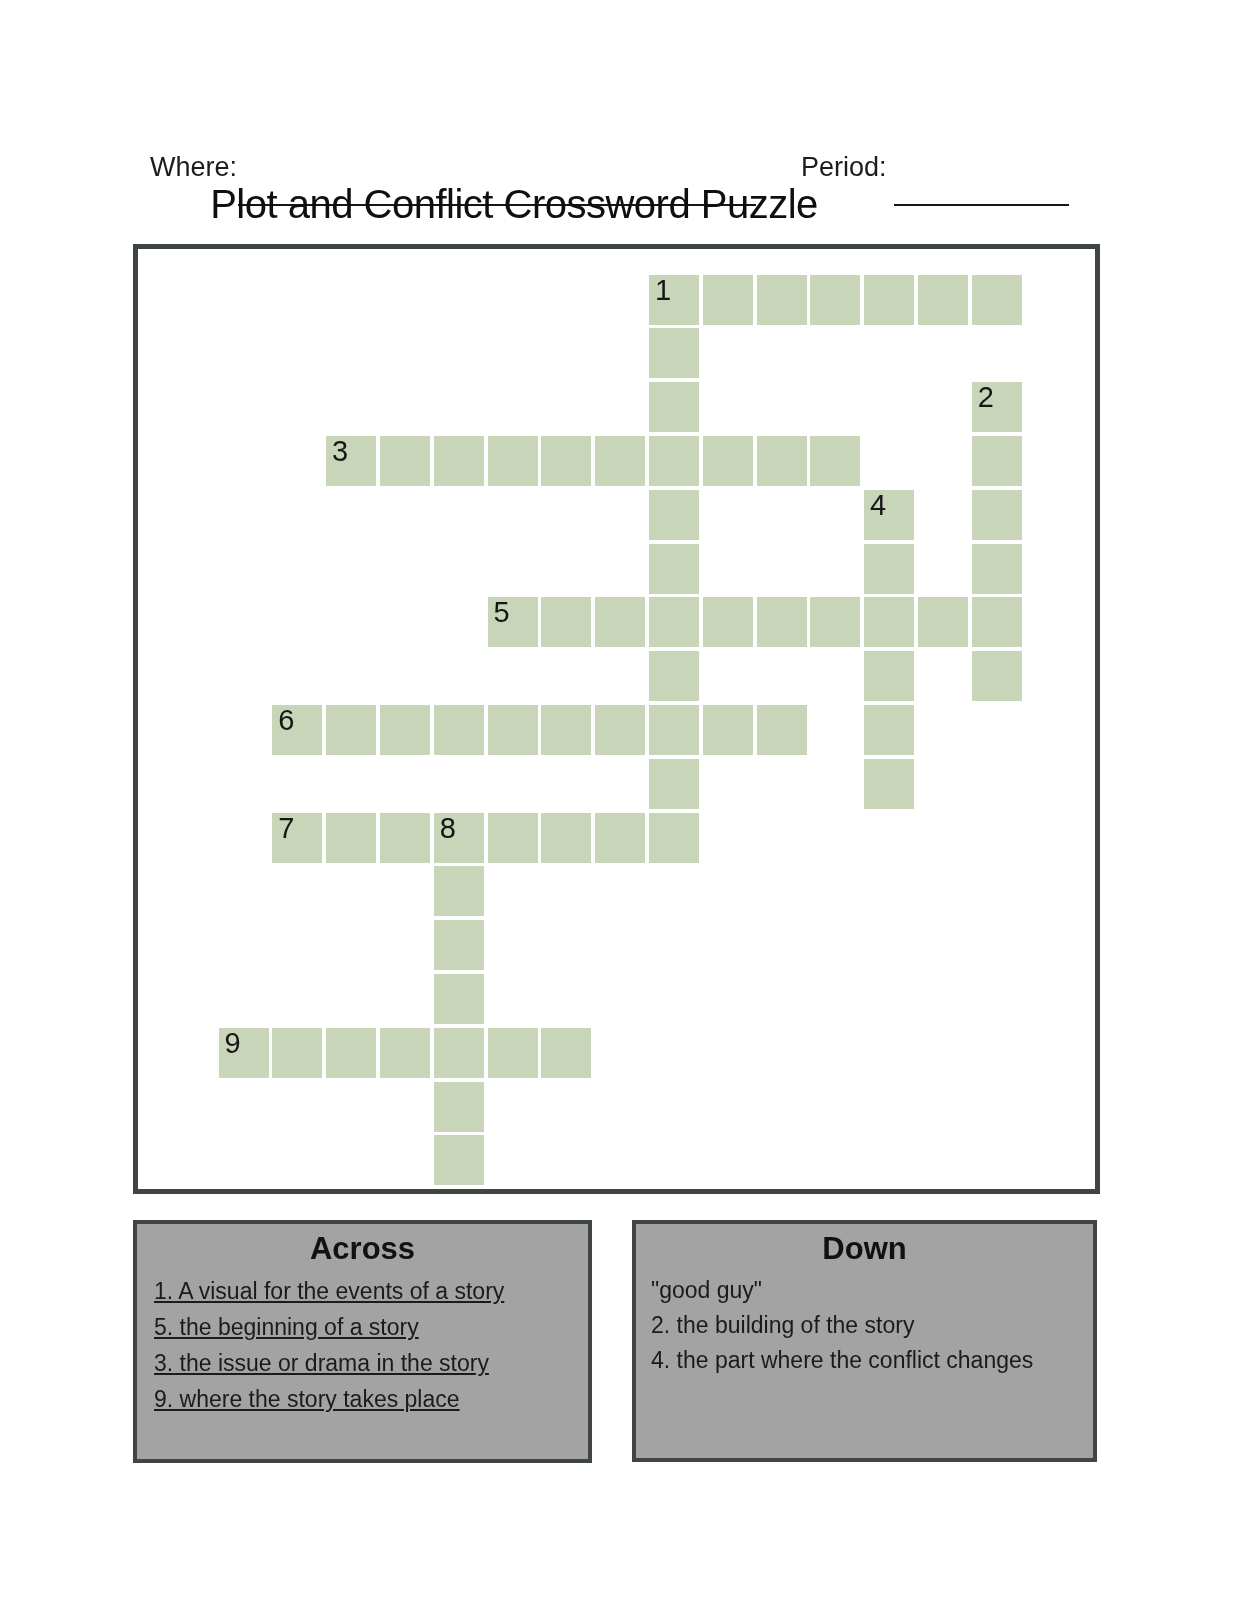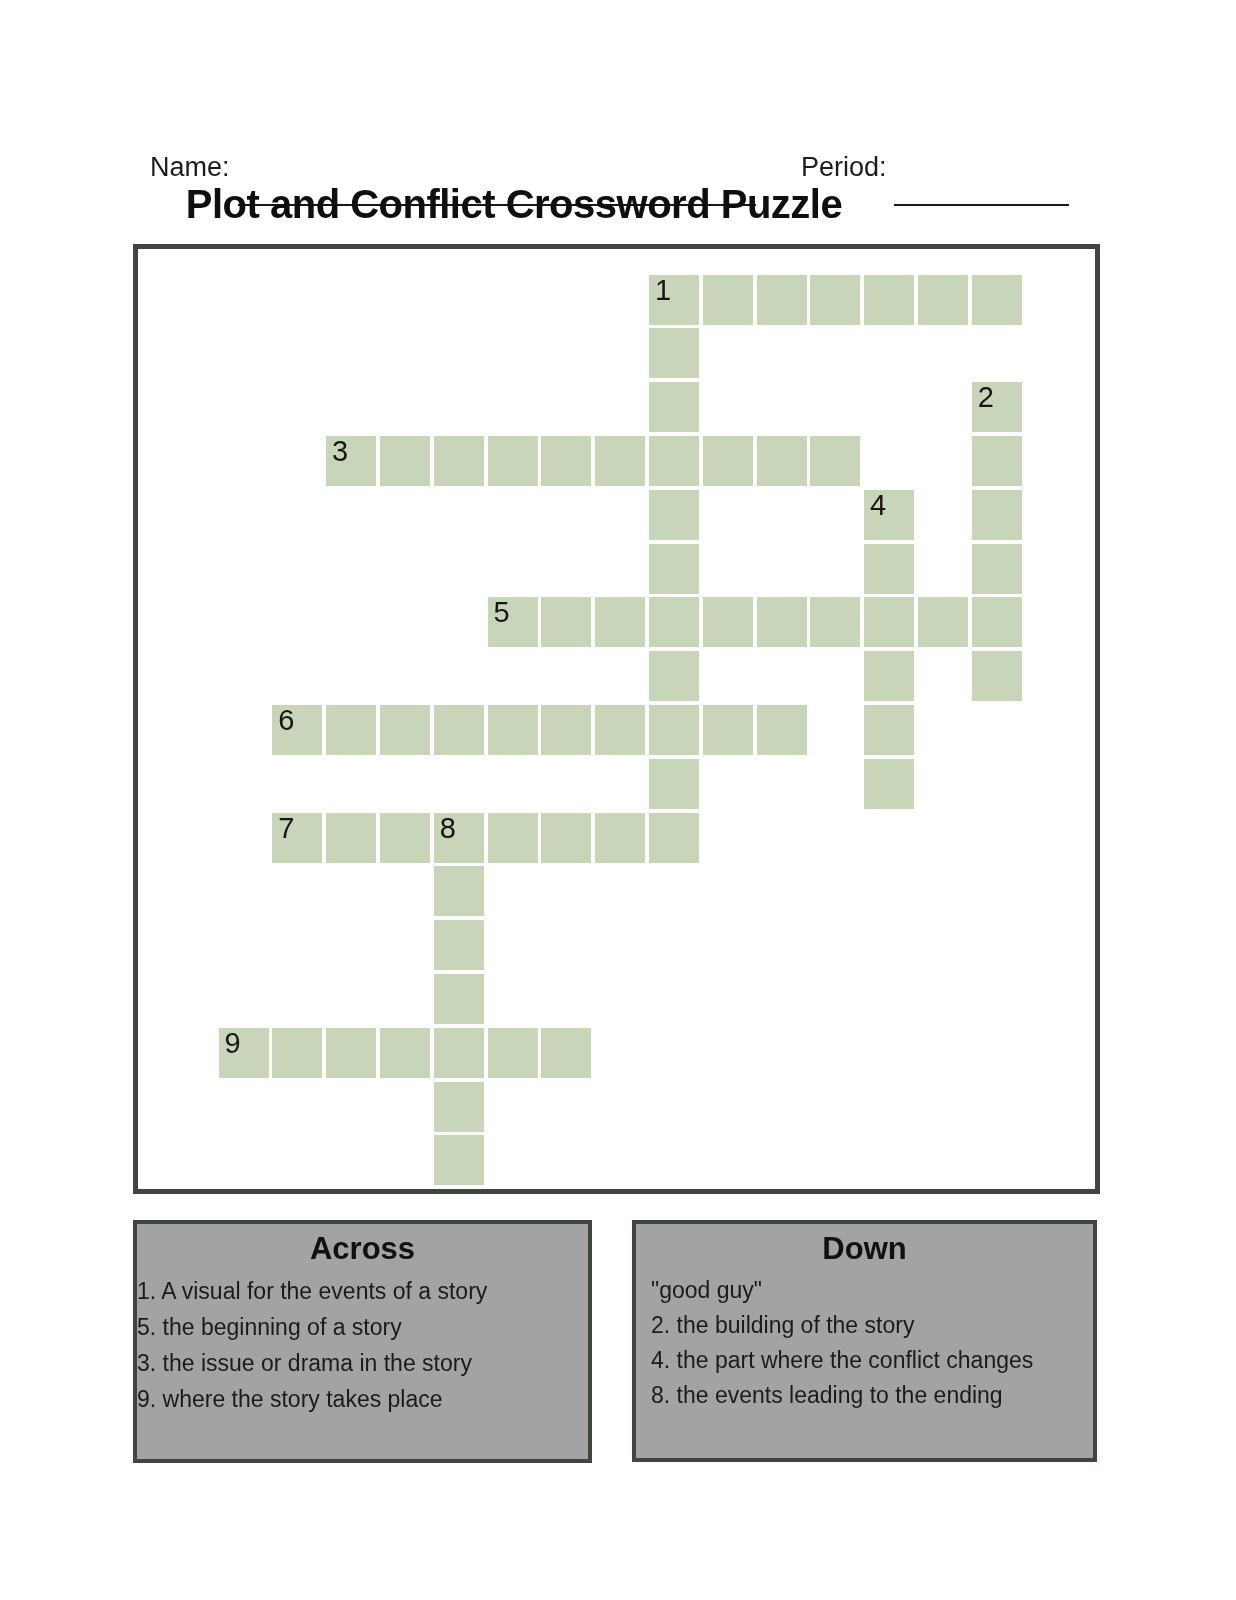--- a/index.html
+++ b/index.html
@@ -13,21 +13,21 @@
   .label { position:absolute; font-size:27px; color:#1c1c1c; }
   #name-label   { left:150px; top:152px; }
   #period-label { left:801px; top:152px; }
   .write-line { position:absolute; height:0; border-top:2px solid #161616; }
   #name-line   { left:238px; top:204px; width:518px; }
   #period-line { left:894px; top:204px; width:175px; }
 
   #page-title {
     position:absolute; left:0; top:182px; width:1028px;
     margin:0; text-align:center;
-    font-size:40px; font-weight:700; color:#0f0f0f;
+    font-size:40px; font-weight:400; color:#0f0f0f;
     letter-spacing:-0.5px;
   }
 
   #grid {
     position:absolute; left:133px; top:244px;
     width:967px; height:950px;
     border:5px solid #3f453f; box-sizing:border-box;
     background:#ffffff;
   }
   .cell {
@@ -46,27 +46,27 @@
   }
   #across-box { left:133px; top:1220px; width:459px; height:243px; }
   #down-box   { left:632px; top:1220px; width:465px; height:242px; }
   .clue-title {
     margin-top:7px; text-align:center;
     font-size:31px; font-weight:700; color:#111111;
   }
   .clue-list {
     margin-top:6px; color:#1b1b1b; white-space:nowrap;
   }
-  #across-box .clue-list { font-size:23px; line-height:36px; }
+  #across-box .clue-list { padding-left:17px; font-size:23px; line-height:36px;text-decoration:underline; }
   #down-box   .clue-list { padding-left:15px; font-size:23px; line-height:35px; }
 </style>
 </head>
 <body>
 
-<span class="label" id="name-label">Name:</span>
+<span class="label" id="name-label">Where:</span>
 <div class="write-line" id="name-line"></div>
 
 <span class="label" id="period-label">Period:</span>
 <div class="write-line" id="period-line"></div>
 
 <h1 id="page-title">Plot and Conflict Crossword Puzzle</h1>
 
 <div id="grid">
     <div class="cell" style="left: 510.9px; top: 25.5px; background: rgb(201, 213, 185);">
       <span class="num">1</span>
@@ -170,15 +170,14 @@
       <div>9. where the story takes place</div>
     </div>
 </div>
 
 <div class="clue-box" id="down-box">
   <div class="clue-title">Down</div>
   <div class="clue-list" id="down-list">
       <div>"good guy"</div>
       <div>2. the building of the story</div>
       <div>4. the part where the conflict changes</div>
-      <div>8. the events leading to the ending</div>
     </div>
 </div>
 
 </body></html>

